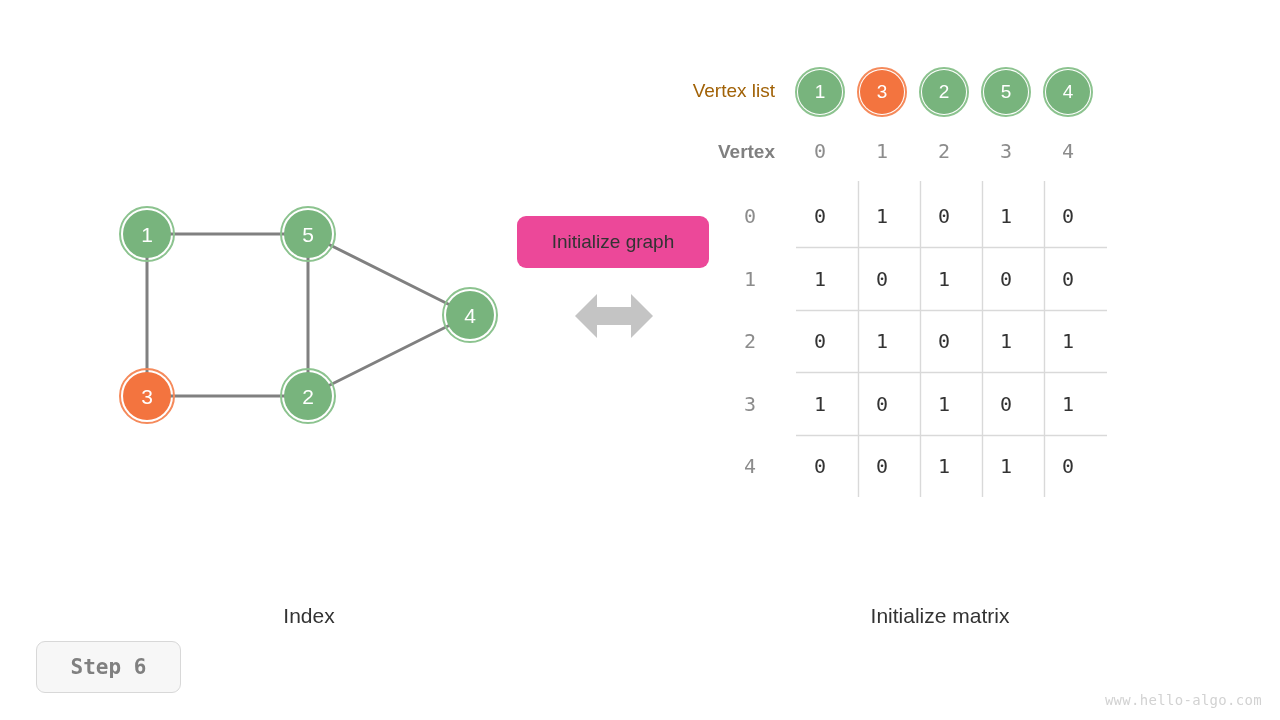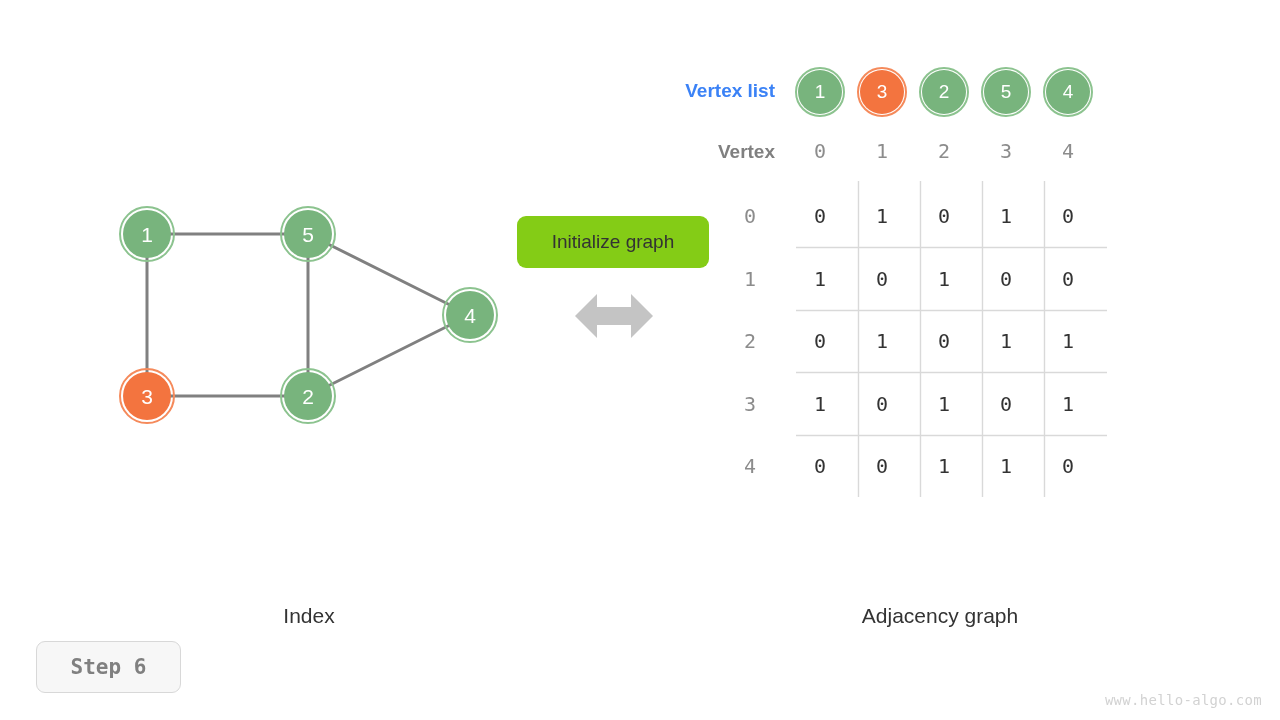--- a/index.html
+++ b/index.html
@@ -60,21 +60,21 @@
   .gnode.green .inner { background: #78b47d; }
   .gnode.green .ring  { border-color: #8cc38f; }
   .gnode.orange .inner { background: #f3743f; }
   .gnode.orange .ring  { border-color: #f58a5b; }
 
   
   #init-pill {
     position: absolute;
     left: 517px; top: 216px;
     width: 192px; height: 52px;
-    background: #84cc16;
+    background: #ec4899;
     border-radius: 9px;
     display: flex;
     align-items: center;
     justify-content: center;
     font-size: 19px;
     color: #333333;
   }
   #arrow-wrap {
     position: absolute;
     left: 575px; top: 292px;
@@ -86,22 +86,22 @@
     position: absolute;
     left: 640px; top: 0;
     width: 640px; height: 560px;
   }
   #vertex-list-label {
     position: absolute;
     left: 0; top: 80px;
     width: 135px;
     text-align: right;
     font-size: 19px;
-    font-weight: bold;
-    color: #3b82f6;
+    font-weight: normal;
+    color: #a16207;
   }
   #index-label {
     position: absolute;
     left: 0; top: 141px;
     width: 135px;
     text-align: right;
     font-size: 19px;
     font-weight: bold;
     color: #808080;
   }
@@ -344,19 +344,19 @@
   <div class="cell" style="left:397px; top:392px;">1</div>
 
   <div class="cell" style="left:149px; top:454px;">0</div>
   <div class="cell" style="left:211px; top:454px;">0</div>
   <div class="cell" style="left:273px; top:454px;">1</div>
   <div class="cell" style="left:335px; top:454px;">1</div>
   <div class="cell" style="left:397px; top:454px;">0</div>
 </div>
 
 <div class="caption" id="caption-graph">Index</div>
-<div class="caption" id="caption-matrix">Adjacency graph</div>
+<div class="caption" id="caption-matrix">Initialize matrix</div>
 
 <div id="step-badge">
   <span>Step 6</span>
 </div>
 
 <div id="watermark">www.hello-algo.com</div>
 
 </body></html>

